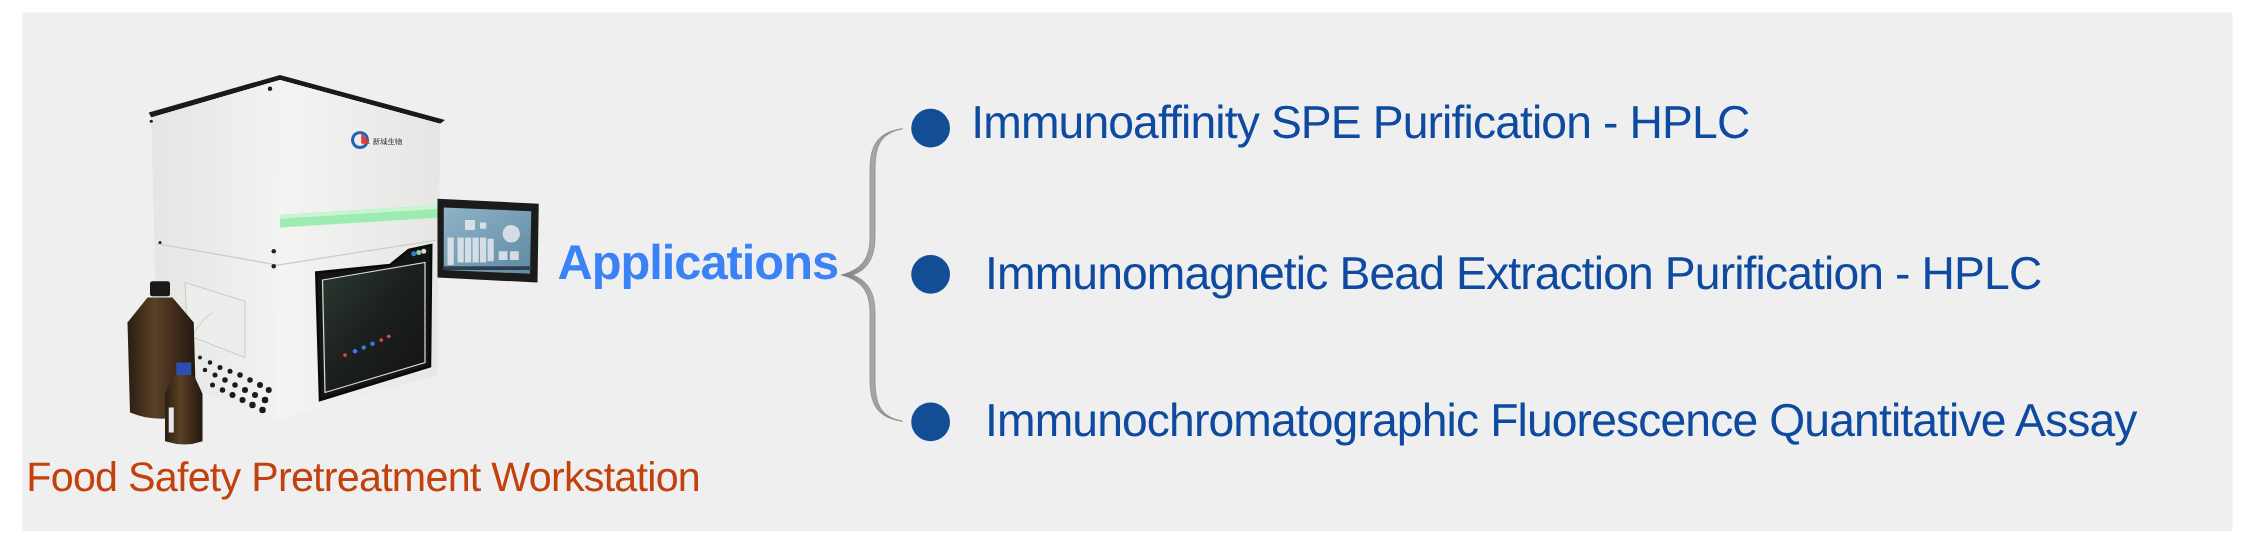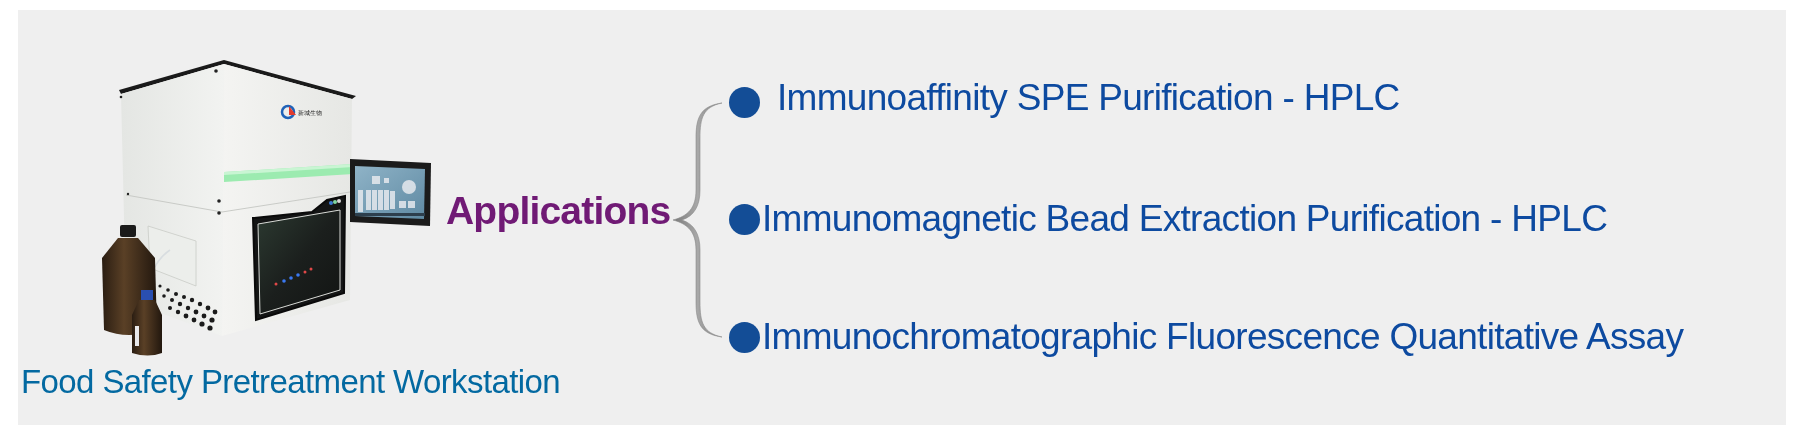--- a/index.html
+++ b/index.html
@@ -7,37 +7,37 @@
       width: 1800px; height: 440px; background: #ffffff;
       position: relative; overflow: hidden;
       font-family: "Liberation Sans", "DejaVu Sans", sans-serif;
     }
     .panel {
       position: absolute; left: 18px; top: 10px; width: 1768px; height: 415px;
       background: #efefef;
     }
     .abs { position: absolute; }
     .caption {
-      left: 21px; top: 362px; font-size: 33px; color: #0369a1;
+      left: 21px; top: 362px; font-size: 33px; color: #c2410c;
       letter-spacing: -0.6px; white-space: nowrap; line-height: 40px;
       font-weight: normal;
     }
     .apps-label {
-      left: 446px; top: 188px; font-size: 39px; font-weight: bold; color: #701a75;
+      left: 446px; top: 188px; font-size: 39px; font-weight: bold; color: #3b82f6;
       letter-spacing: -0.8px; white-space: nowrap; line-height: 46px;
     }
     .brace { left: 668px; top: 98px; width: 60px; height: 245px; }
     .app-item { position: absolute; left: 729px; height: 40px; display: flex; align-items: center; }
     .dot {
       width: 31px; height: 31px; border-radius: 50%; background: #134d96;
       flex: 0 0 auto;
     }
     .app-text {
       font-size: 37px; color: #0d4aa0; white-space: nowrap; letter-spacing: -0.7px;
-      line-height: 40px; margin-left: 2px;
+      line-height: 40px; margin-left: 28px;
     }
     .machine { left: 90px; top: 55px; width: 360px; height: 305px; }
   </style>
 </head>
 <body>
 
 <div class="panel"></div>
 
 <svg class="abs machine" viewBox="90 55 360 305" width="360" height="305">
   <defs>

